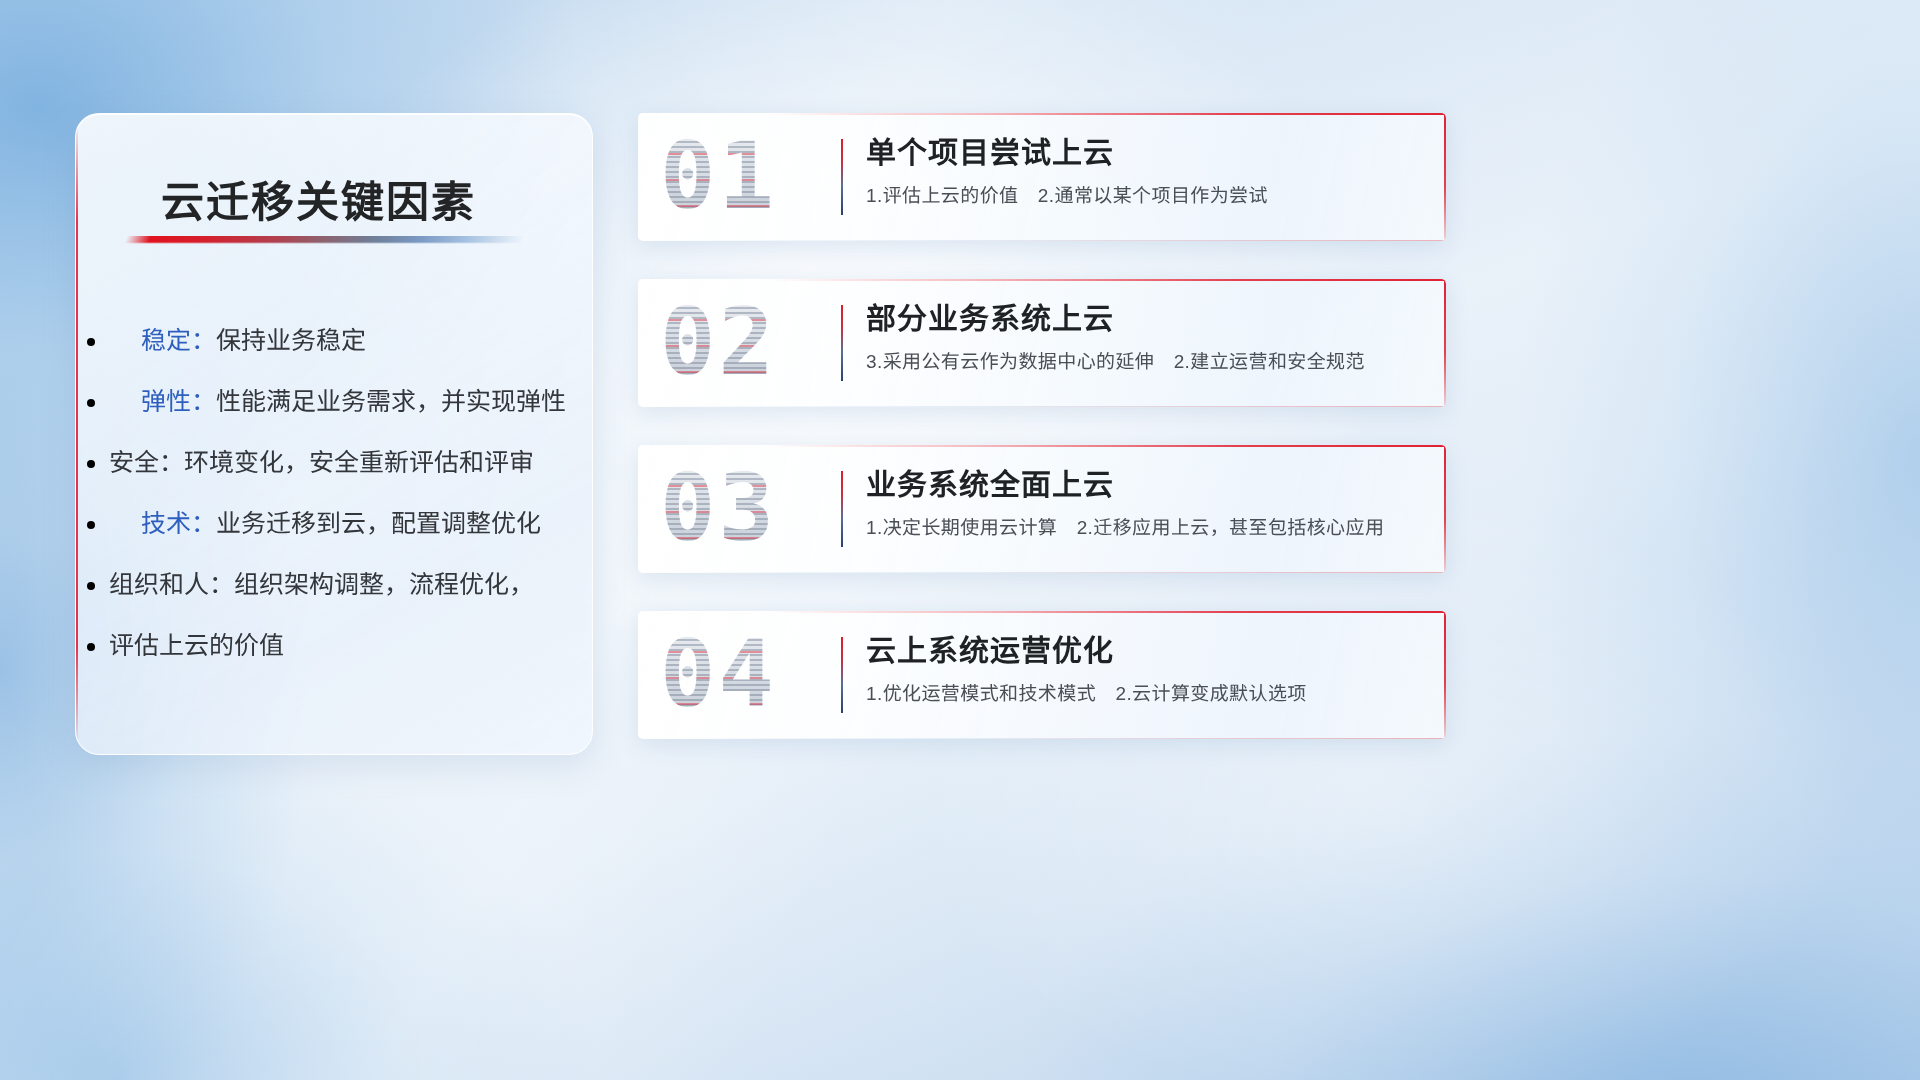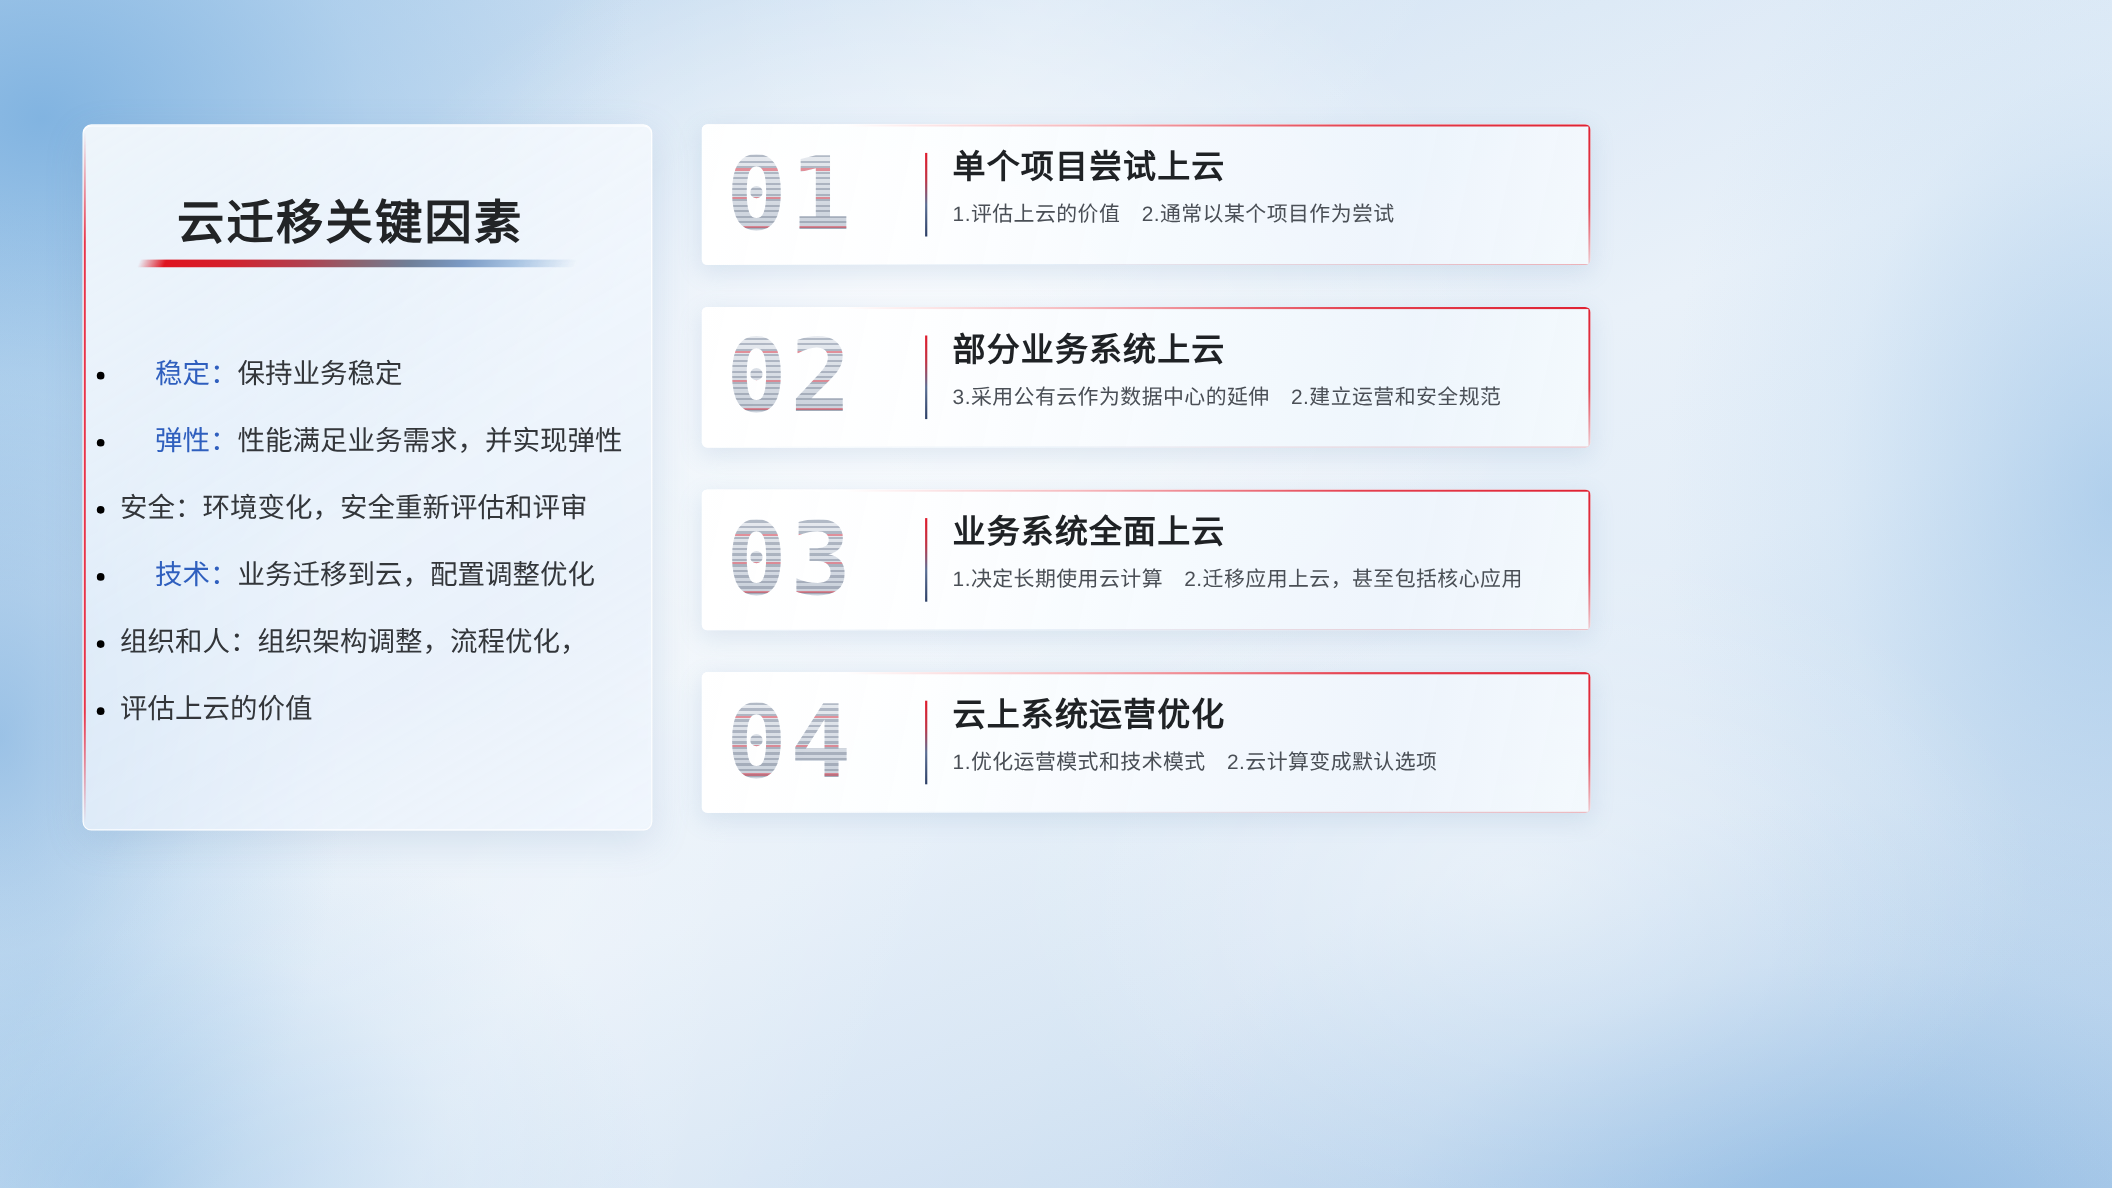--- a/index.html
+++ b/index.html
@@ -59,21 +59,21 @@
   .bg-sheen {
     background:linear-gradient(118deg,
       rgba(255,255,255,0) 20%, rgba(255,255,255,0.30) 38%,
       rgba(255,255,255,0.06) 52%, rgba(255,255,255,0) 70%);
   }
 
   
   #left-panel {
     position:absolute; left:75px; top:113px;
     width:518px; height:642px;
-    border-radius:8px;
+    border-radius:24px;
     background:
       linear-gradient(150deg,
         rgba(255,255,255,0.86) 0%,
         rgba(250,252,255,0.80) 22%,
         rgba(240,246,253,0.74) 48%,
         rgba(233,241,251,0.78) 72%,
         rgba(240,246,253,0.86) 100%);
     border:1px solid rgba(255,255,255,0.9);
     box-shadow:0 10px 34px rgba(95,140,185,0.18), inset 0 1px 0 rgba(255,255,255,0.95);
     backdrop-filter:blur(2px);

